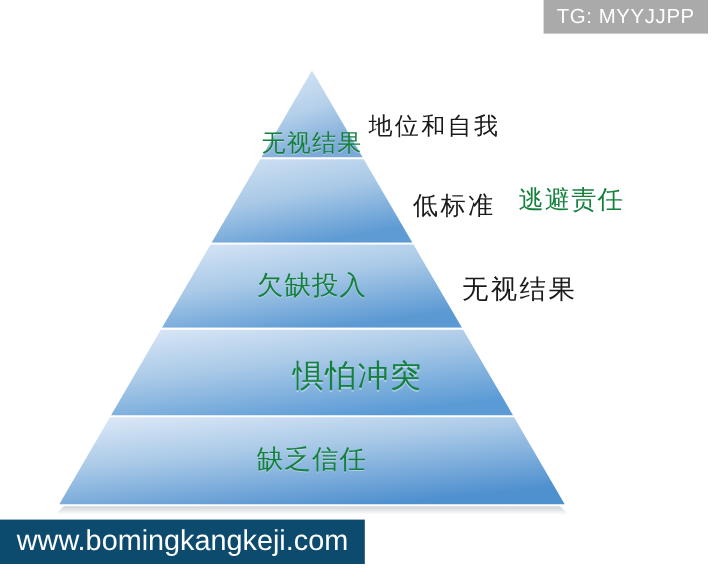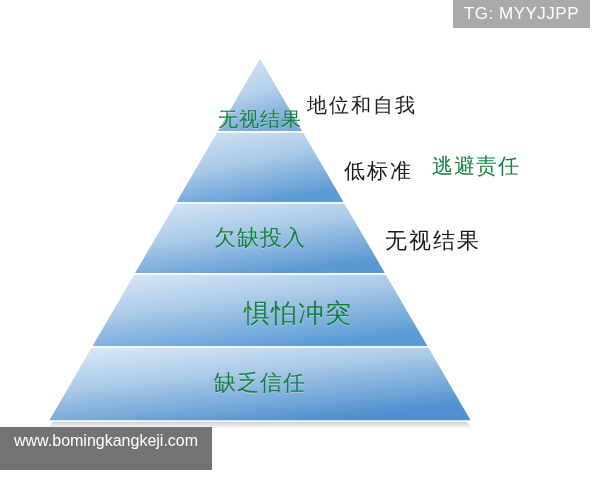--- a/index.html
+++ b/index.html
@@ -67,26 +67,26 @@
     font-family: "Liberation Sans", "DejaVu Sans", sans-serif;
     font-size: 17px;
     letter-spacing: 0.5px;
     padding: 5px 11px 6px 11px;
     line-height: 1;
   }
   #site-watermark {
     position: absolute;
     left: 0px;
     bottom: 10px;
-    background: #737373;
+    background: #0c4a6e;
     color: #ffffff;
     font-family: "Liberation Sans", "DejaVu Sans", sans-serif;
-    font-size: 16px;
+    font-size: 24px;
     letter-spacing: 0px;
-    padding: 6px 14px 21px 14px;
+    padding: 6px 14px 7px 14px;
     line-height: 1;
   }
 </style>
 </head>
 <body>
 
 <div id="canvas">
 
   <div id="pyramid-wrap">
     <svg id="pyramid-svg" width="600" height="480" viewBox="0 0 600 480">

